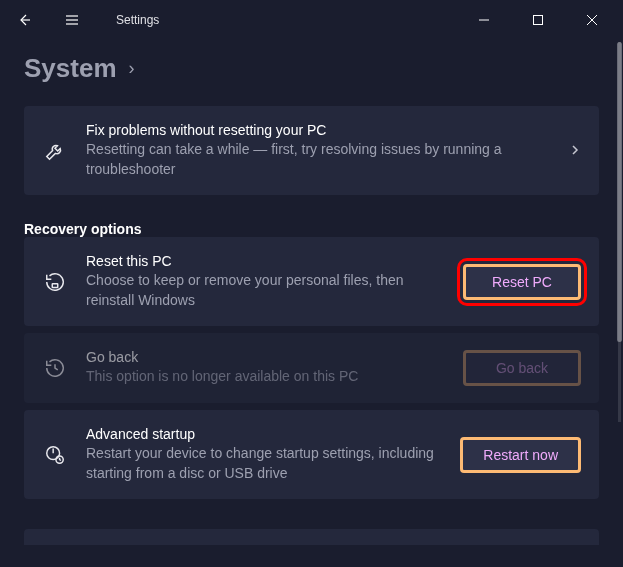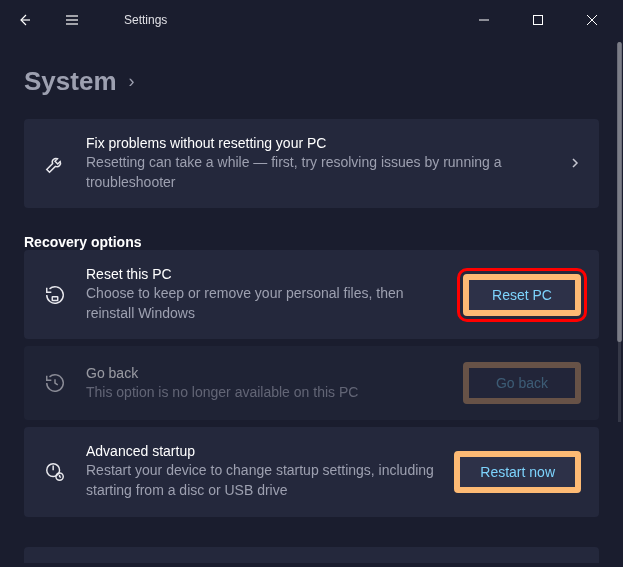--- a/index.html
+++ b/index.html
@@ -31,21 +31,21 @@
       display: flex;
       align-items: center;
       justify-content: center;
       width: 32px;
       height: 32px;
       color: #ffffff;
     }
     .titlebar-title {
       font-size: 12px;
       color: #e0e0e5;
-      margin-left: 20px;
+      margin-left: 12px;
     }
     .titlebar-right {
       margin-left: auto;
       display: flex;
       gap: 8px;
     }
     .window-control {
       width: 46px;
       height: 32px;
       display: flex;
@@ -53,21 +53,21 @@
       justify-content: center;
       color: #ffffff;
     }
     .content {
       padding: 4px 24px 24px 24px;
     }
     .breadcrumb {
       display: flex;
       align-items: center;
       gap: 12px;
-      margin-top: 22px;
+      margin-top: 9px;
       margin-bottom: 22px;
     }
     .breadcrumb-parent {
       font-size: 26px;
       font-weight: 600;
       color: #9da0b0;
     }
     .breadcrumb-sep {
       color: #9da0b0;
       font-size: 18px;
@@ -118,22 +118,22 @@
       line-height: 1.4;
     }
     .card-action {
       flex-shrink: 0;
     }
     .chevron-right {
       color: #c5c6d0;
     }
     .action-button {
       background: #2d3148;
-      border: 6px solid #fdba74;
-      color: #7dd3fc;
+      border: 3px solid #fdba74;
+      color: #f0abfc;
       font-size: 14px;
       padding: 7px 20px;
       border-radius: 4px;
       min-width: 118px;
       text-align: center;
       cursor: pointer;
     }
     .action-button.highlighted {
       outline: 3px solid #ff0000;
       outline-offset: 3px;

